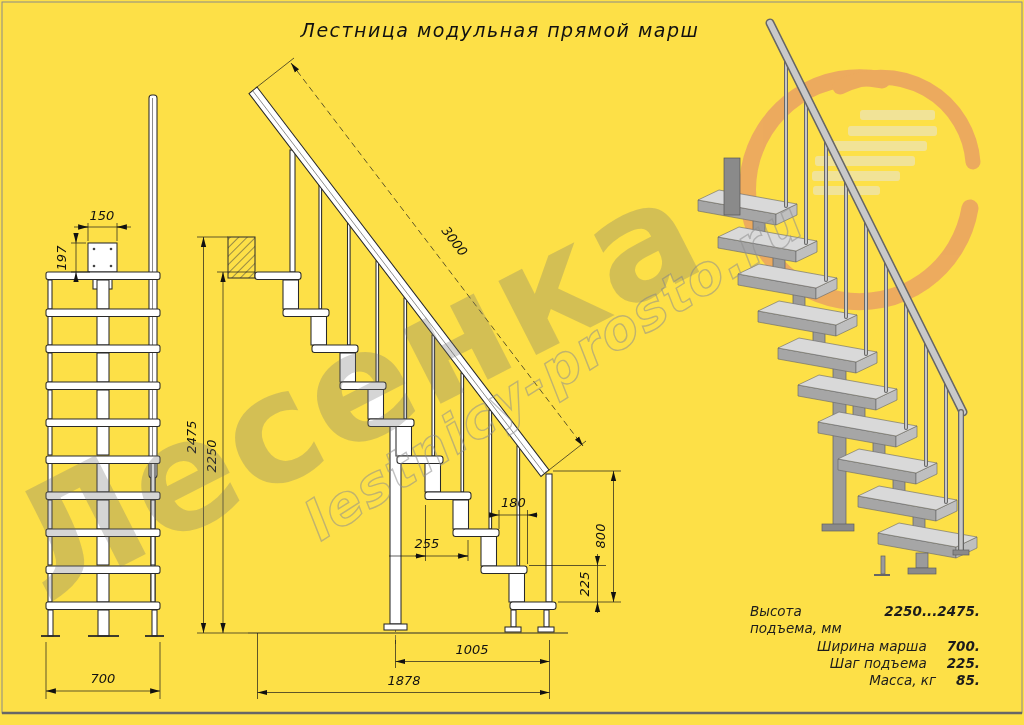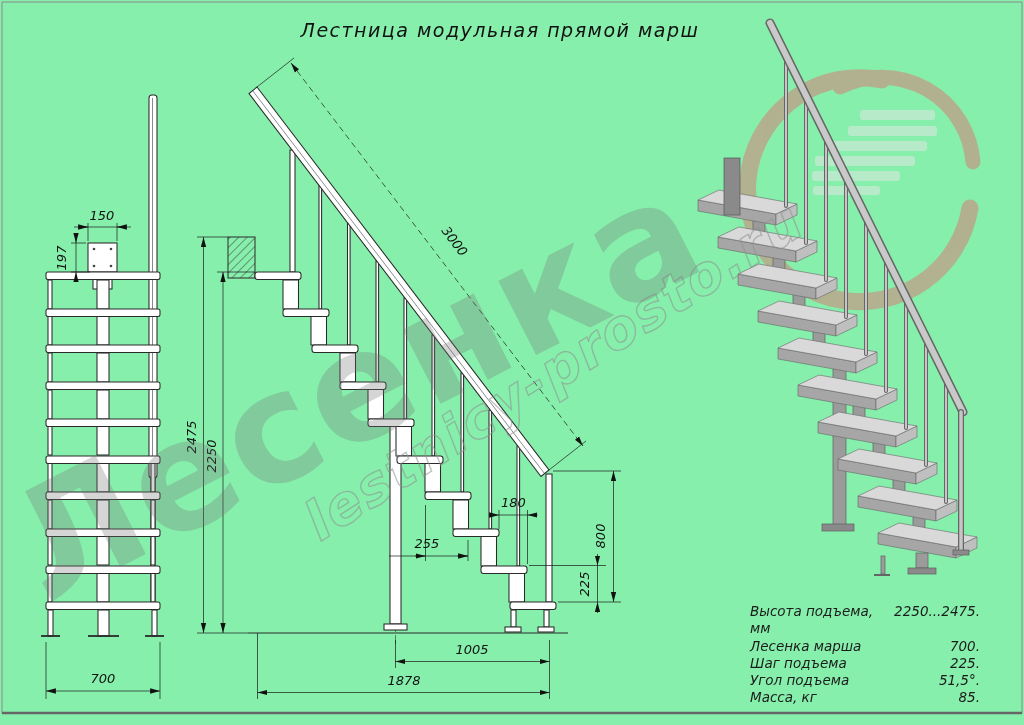--- a/index.html
+++ b/index.html
@@ -1,16 +1,16 @@
 <!DOCTYPE html>
 <html><head>
 <meta charset="utf-8">
 <style>
   html,body{margin:0;padding:0;background:#fff;}
-  #page{position:relative;width:1024px;height:725px;background:#86efac;overflow:hidden;
+  #page{position:relative;width:1024px;height:725px;background:#fde047;overflow:hidden;
         font-family:"DejaVu Sans",sans-serif;}
   svg{position:absolute;left:0;top:0;z-index:1;}
   
   .ln{stroke:#2a2a2a;stroke-width:1.05;fill:#fff;}
   .lnn{stroke:#2a2a2a;stroke-width:1.05;fill:none;}
   .thin{stroke:#2a2a2a;stroke-width:.55;fill:none;}
   .dim{stroke:#1a1a1a;stroke-width:.7;fill:none;}
   .dimtxt{font:italic 13px "DejaVu Sans",sans-serif;fill:#111;}
   .mid{text-anchor:middle;}
   .title-txt{font:italic 19px "DejaVu Sans",sans-serif;fill:#111;letter-spacing:1.5px;}
@@ -25,23 +25,23 @@
   .rail-o{stroke:#666;stroke-width:9;stroke-linecap:round;}
   .rail-i{stroke:#c9c9c9;stroke-width:6;stroke-linecap:round;}
   .logo-bar{fill:#e7e7e7;}
   
   #wm-brand{position:absolute;left:62px;top:462px;z-index:3;pointer-events:none;
     font-weight:700;font-size:152px;line-height:1.15;white-space:nowrap;
     color:rgba(115,115,115,.30);letter-spacing:2px;
     transform:rotate(-27deg);transform-origin:0 100%;}
   
   #spec{position:absolute;left:750px;top:603px;width:230px;z-index:4;}
-  .spec-row{display:flex;justify-content:space-between;
-    font:italic 13.5px "DejaVu Sans",sans-serif;color:#1c1c1c;line-height:17.3px;}
-  .spec-row .v{text-align:right;}
+  .spec-row{display:flex;justify-content:flex-end;
+    font:italic 13.5px "DejaVu Sans",sans-serif;color:#1c1c1c;line-height:17.3px;gap:20px;}
+  .spec-row .v{text-align:right;font-weight:bold;}
 </style>
 </head>
 <body>
 
 <div id="page">
 
 <svg width="1024" height="725" viewBox="0 0 1024 725">
   <defs>
     <marker id="ar" viewBox="0 0 9 6" refX="9" refY="3" markerWidth="10" markerHeight="6.6" orient="auto-start-reverse" markerUnits="userSpaceOnUse">
       <path d="M0,0.6 L9,3 L0,5.4 z" fill="#111"></path>
@@ -406,30 +406,26 @@
 </svg>
 
 <div id="wm-brand">Лесенка</div>
 
 <div id="spec">
   <div class="spec-row">
     <span>Высота подъема, мм</span>
     <span class="v">2250...2475.</span>
   </div>
   <div class="spec-row">
-    <span>Лесенка марша</span>
+    <span>Ширина марша</span>
     <span class="v">700.</span>
   </div>
   <div class="spec-row">
     <span>Шаг подъема</span>
     <span class="v">225.</span>
   </div>
   <div class="spec-row">
-    <span>Угол подъема</span>
-    <span class="v">51,5°.</span>
-  </div>
-  <div class="spec-row">
     <span>Масса, кг</span>
     <span class="v">85.</span>
   </div>
 </div>
 
 </div>
 
 </body></html>

